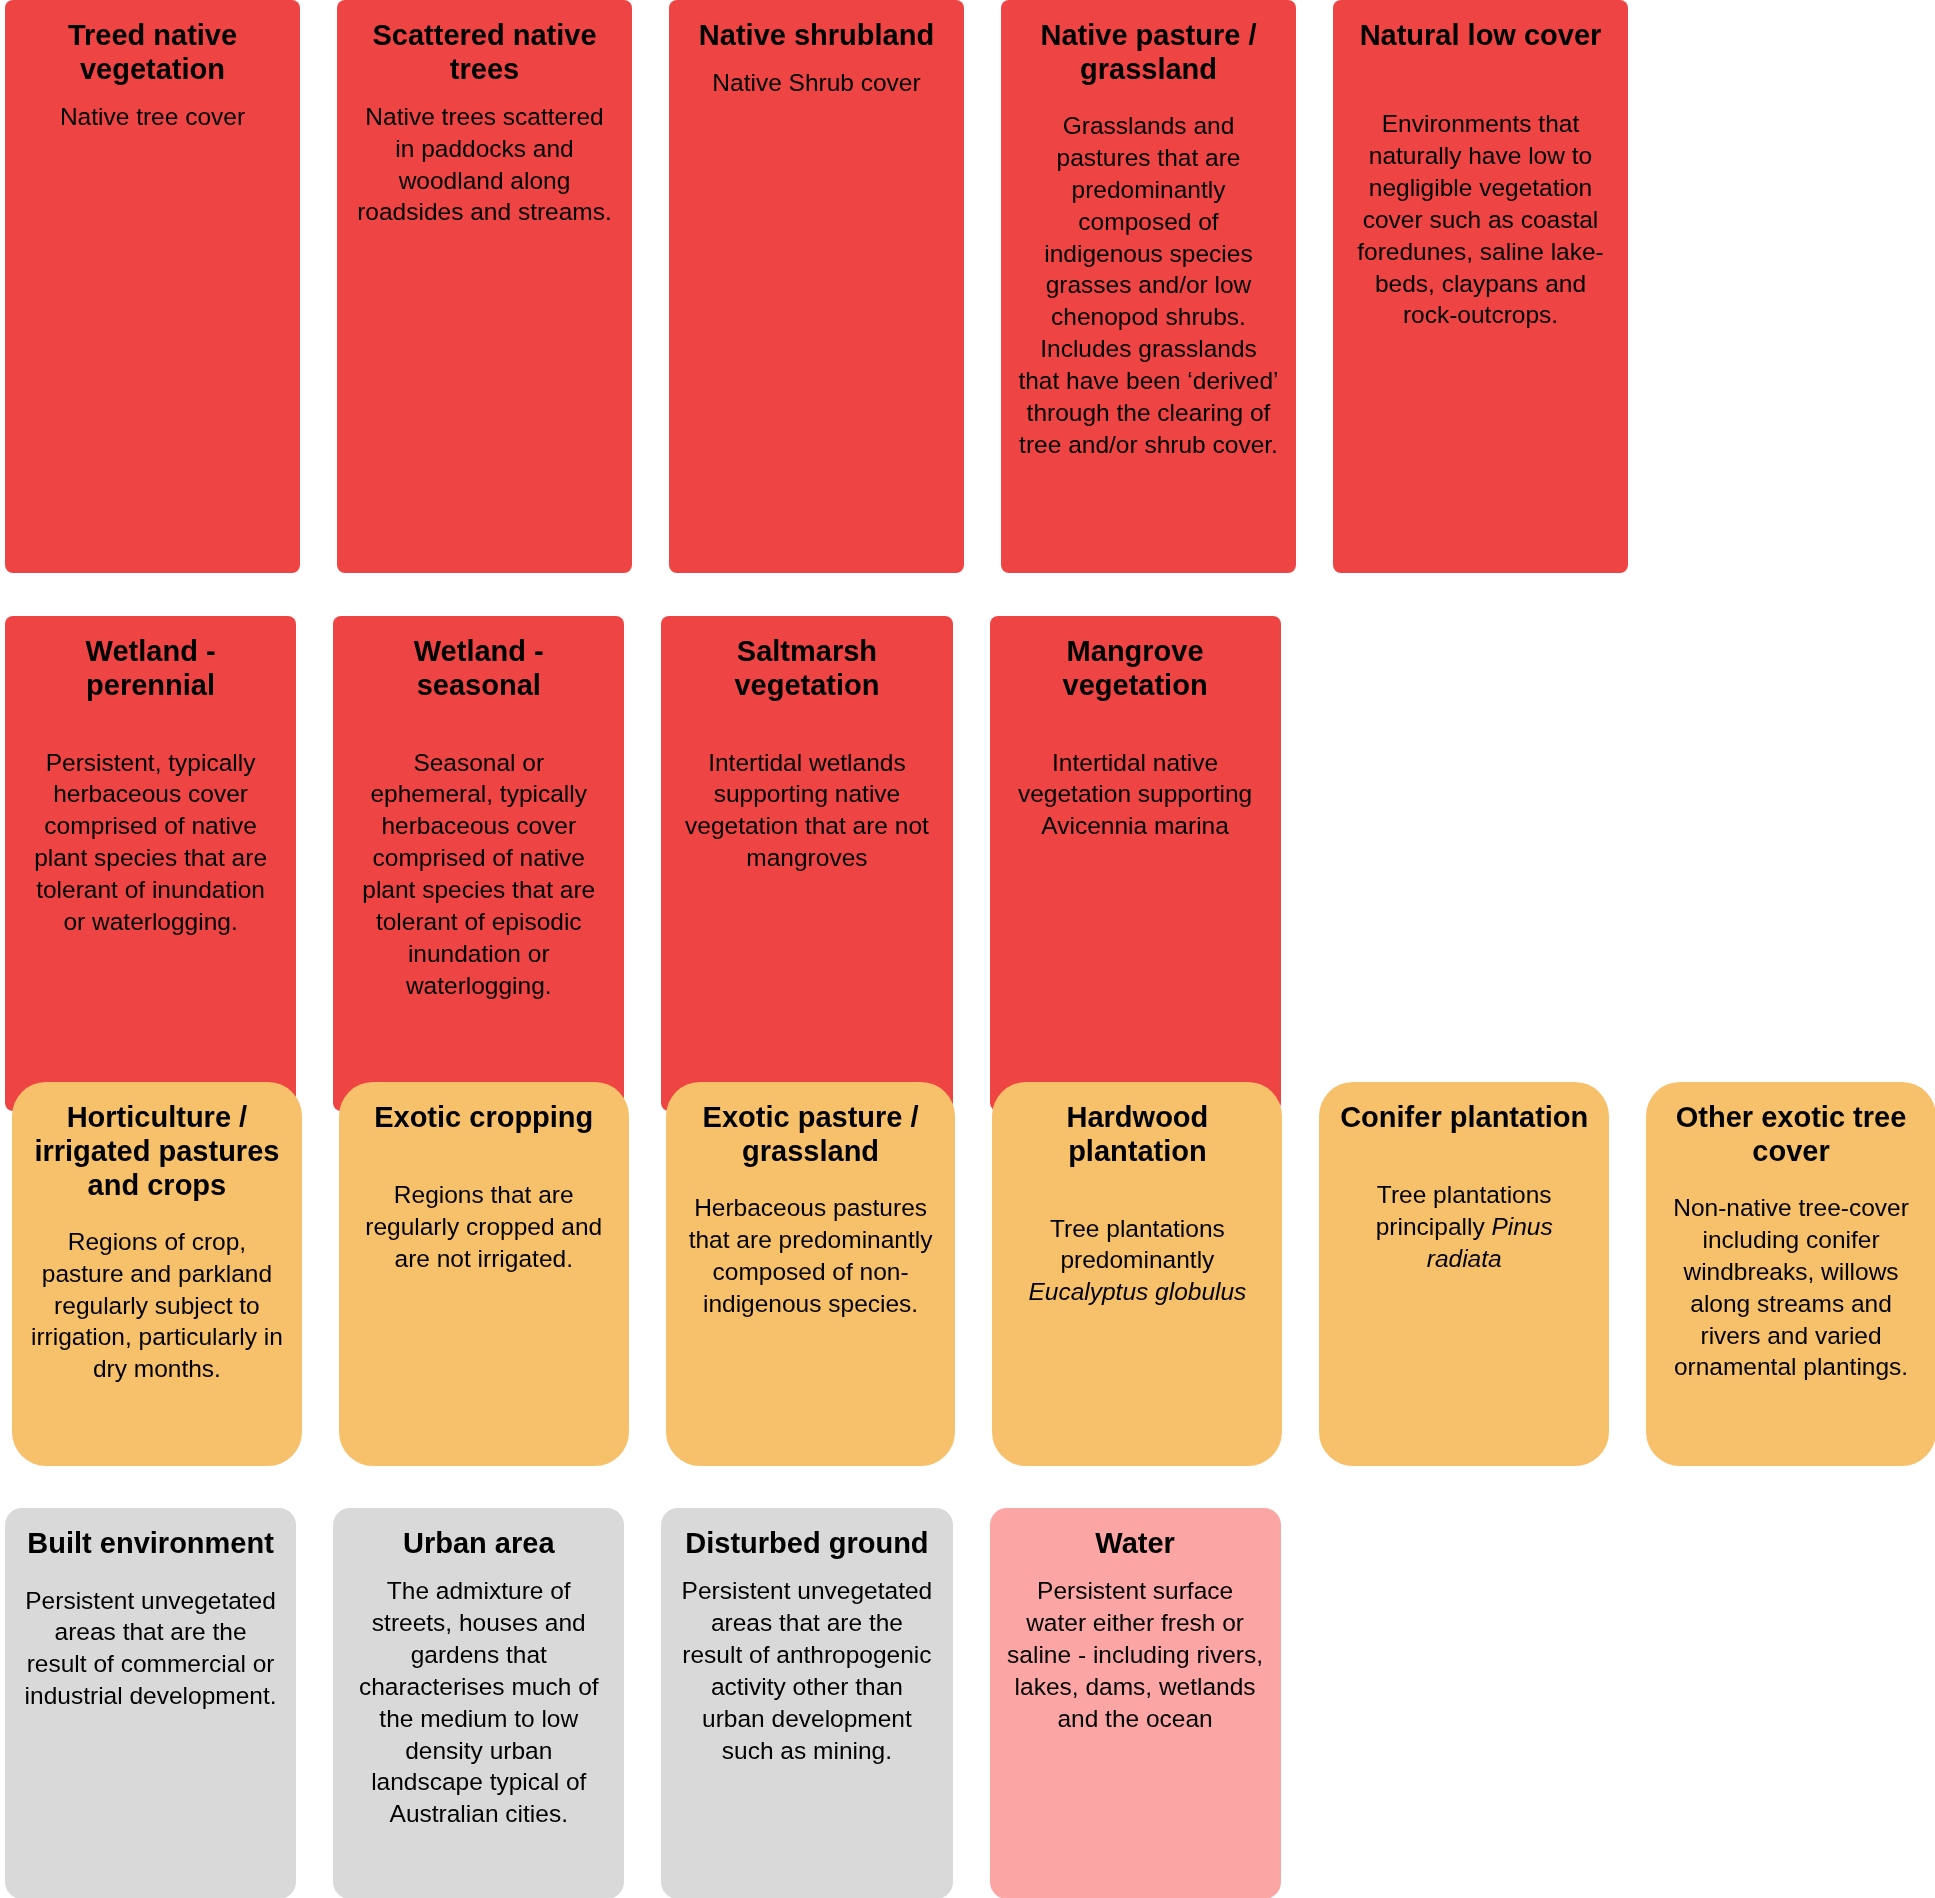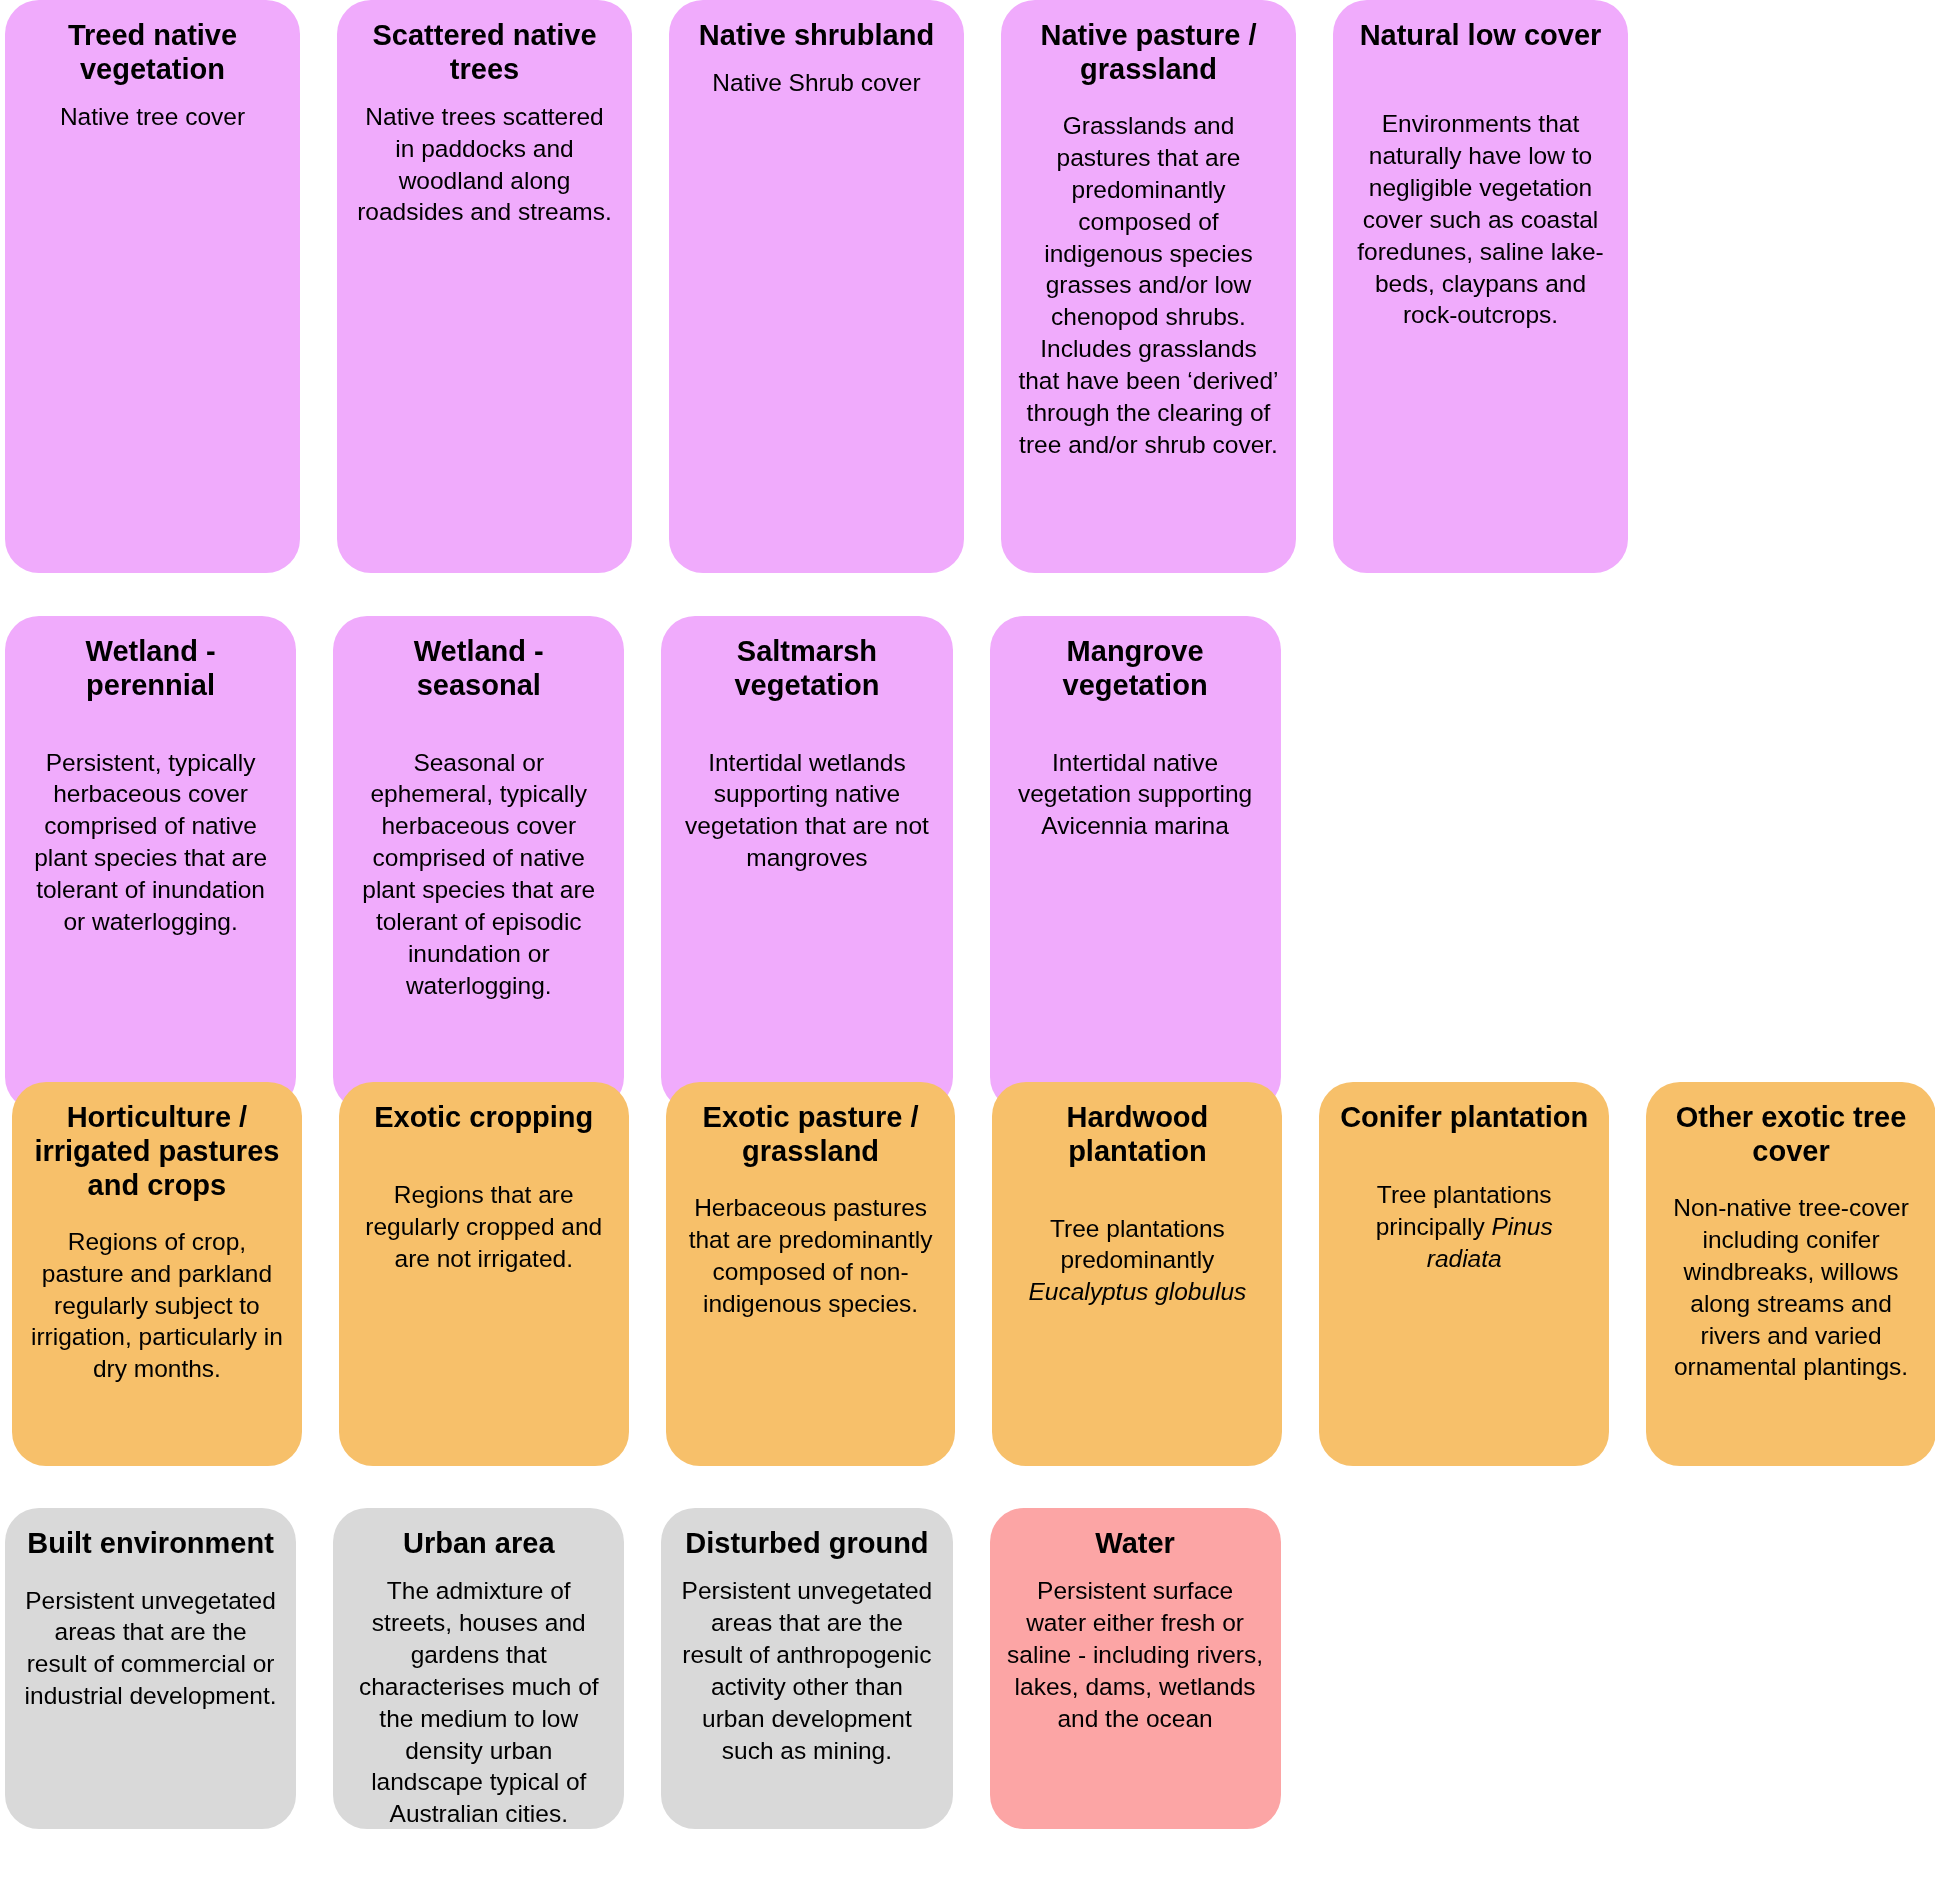--- a/index.html
+++ b/index.html
@@ -30,32 +30,32 @@
   #row-4 { top: 1508px; height:  391px; padding-left: 5px; }
 
   .card {
     border-radius: 34px;
     padding: 19.4px 17px 19.4px 17px;
     display: flex;
     flex-direction: column;
     align-items: center;
     overflow: hidden;
   }
-  .card.green  { background: #f0abfc; }
+  .card.green  { background: #ef4444; border-radius: 8px; }
   .card.orange { background: #F7C06A; }
   .card.grey   { background: #D9D9D9; }
   .card.blue   { background: #fca5a5; }
 
   
   #row-1 .card { width: 295px; height: 573px; }
   #row-1 .card.c5 { width: 295px; gap: 41px; }
   #row-2 .card { width: 295px; height: 495px; align-items: flex-end; }
   #row-3 .card { width: 295px; height: 384px; }
   #row-3 .card.c6 { width: 295px; }
-  #row-4 .card { width: 295px; height: 321px; }
+  #row-4 .card { width: 295px; height: 391px; border-radius: 17px; }
 
   .card-title {
     font-weight: bold;
     font-size: 29px;
     line-height: 1.16;
     text-align: center;
     color: #000000;
     width: 100%;
   }
   .card-desc {

